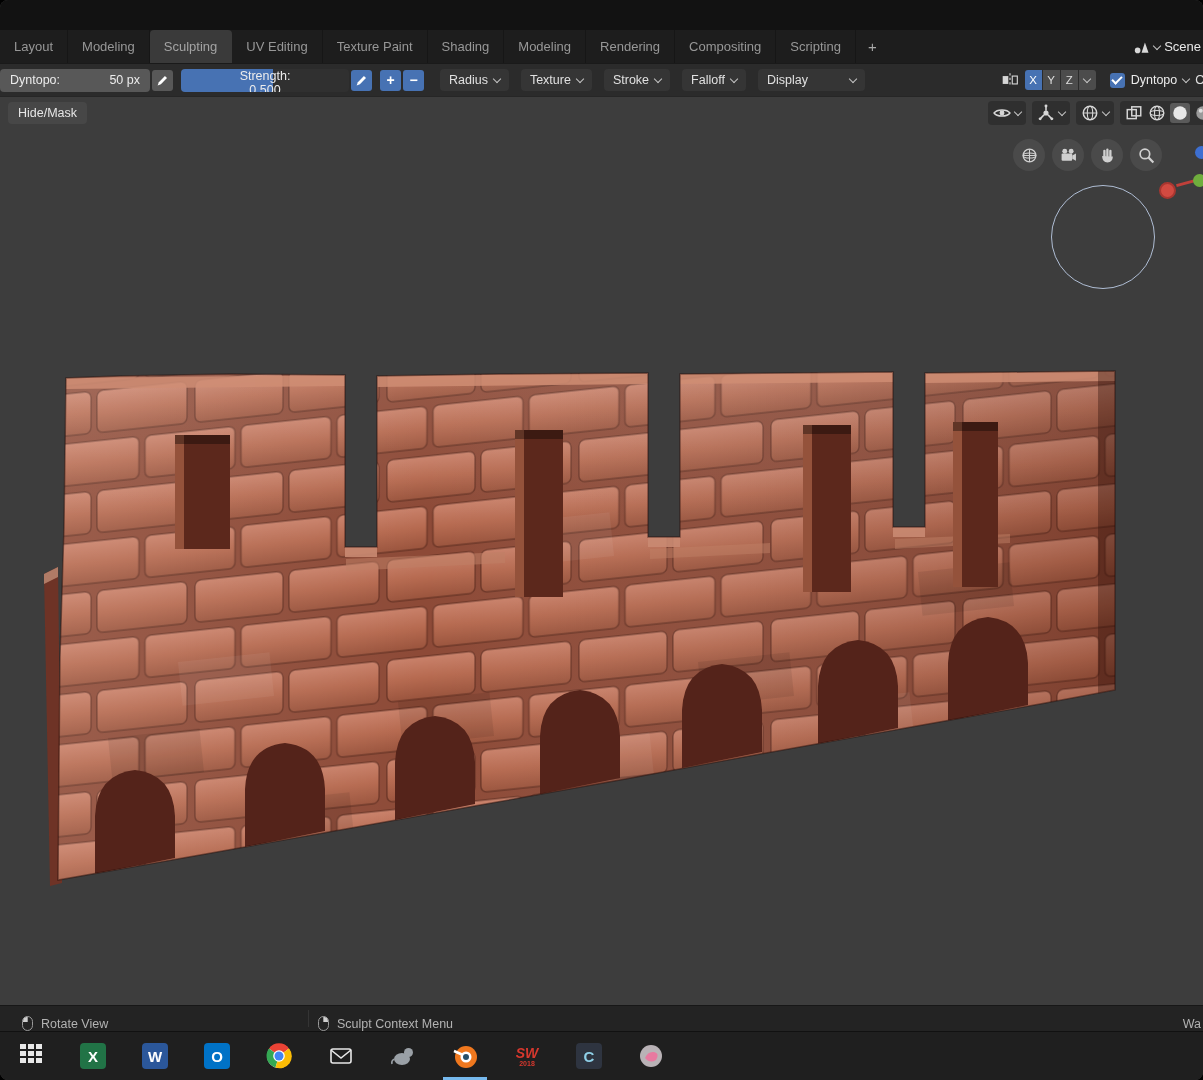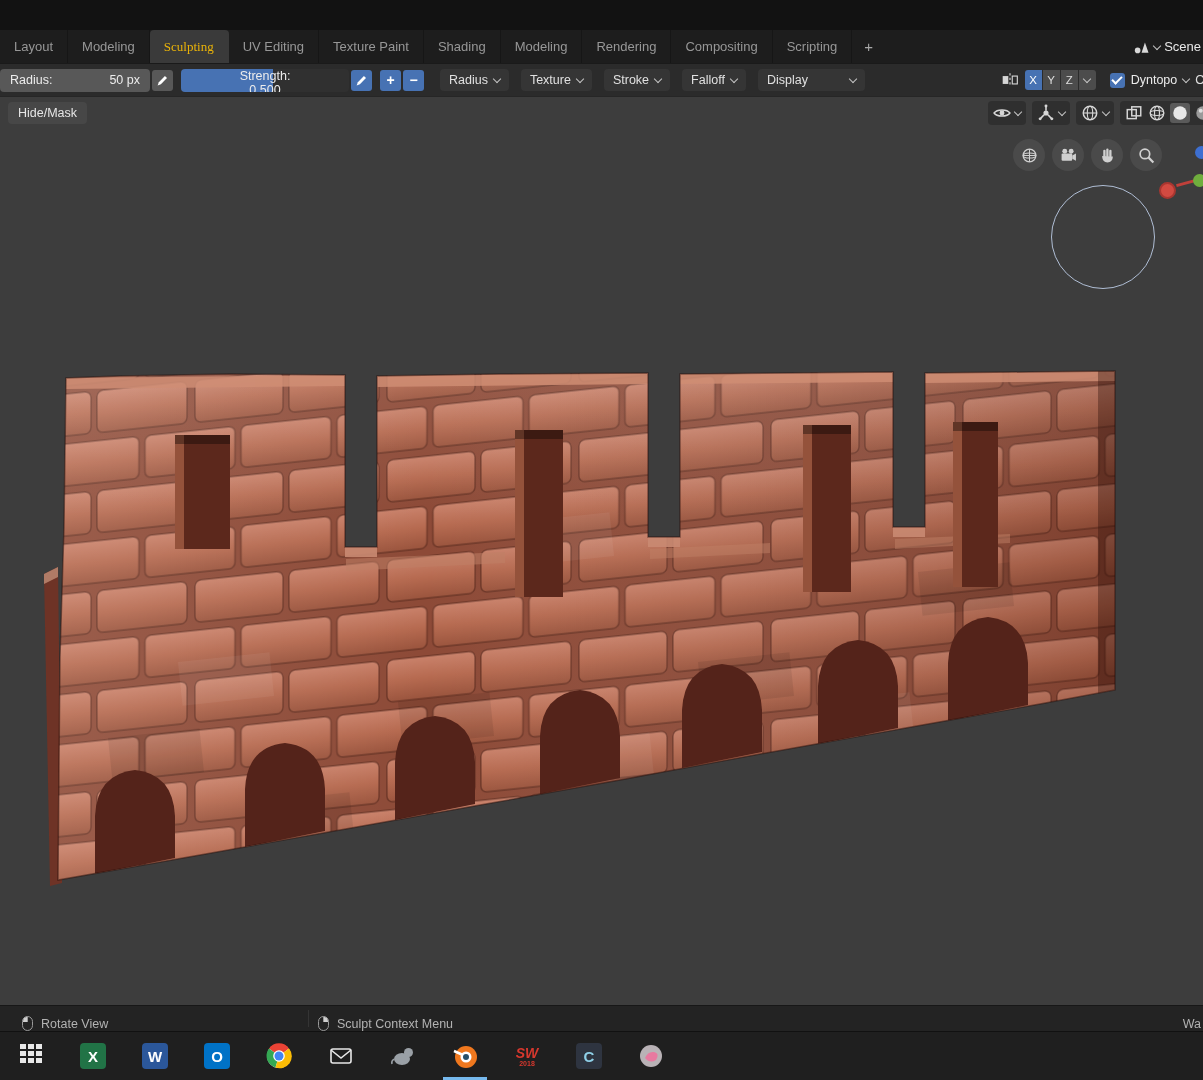--- a/index.html
+++ b/index.html
@@ -4,28 +4,28 @@
 <style>
   :root{
     --accent-blue:#4772b3; --active-underline:#76b9ed;
     --topstrip-bg:#121212; --tabbar-bg:#1d1d1d; --tab-active-bg:#3a3a3a;
     --toolbar-bg:#2b2b2b; --viewport-bg:#3d3d3d; --statusbar-bg:#232323; --taskbar-bg:#1f1f1f;
     --brick-light:#c8836b; --brick-face:#b5684e; --brick-dark:#7e3a2a; --brick-shadow:#54231a; --mortar:#8d4a37;
   }
   *{box-sizing:border-box; margin:0; padding:0;}
   html,body{background:#000;}
   .screen{position:relative; width:1203px; height:1080px; overflow:hidden;
-    font-family:"Liberation Sans","DejaVu Sans",sans-serif; background:var(--viewport-bg);}
+    font-family:"Liberation Sans","DejaVu Sans",sans-serif; background:var(--viewport-bg);border-radius:8px;}
   
   .topstrip{position:absolute; left:0; top:0; width:100%; height:30px; background:var(--topstrip-bg);}
   
   .tabbar{position:absolute; left:0; top:30px; width:100%; height:33px; background:var(--tabbar-bg);
     display:flex; align-items:stretch; font-size:13px; color:#979797;}
   .tab{display:flex; align-items:center; padding:0 14px; border-right:1px solid #161616; cursor:default; white-space:nowrap;}
-  .tab.active{background:var(--tab-active-bg); color:#eab308; border-radius:4px 4px 0 0; border-right-color:transparent;font-family:Liberation Serif, serif;}
+  .tab.active{background:var(--tab-active-bg); color:#a3a3a3; border-radius:4px 4px 0 0; border-right-color:transparent;}
   .tab-add{display:flex; align-items:center; padding:0 12px; color:#a8a8a8; font-size:15px;}
   .scene-widget{margin-left:auto; display:flex; align-items:center; gap:4px; padding-right:2px; color:#e8e8e8;}
   .scene-widget svg{color:#d8d8d8;}
   
   .toolbar{position:absolute; left:0; top:63px; width:100%; height:34px; background:var(--toolbar-bg);
     border-top:1px solid #1a1a1a; border-bottom:1px solid #262626; display:flex; align-items:center; font-size:12.5px; color:#ececec;}
   .slider{height:23px; border-radius:4px; position:relative; overflow:hidden; display:flex; align-items:center;
     justify-content:space-between; padding:0 10px;}
   .slider .lab,.slider .val{position:relative; z-index:1;}
   .slider-radius{width:150px; background:#585858;}
@@ -140,21 +140,21 @@
         <circle cx="5" cy="11" r="2.5"></circle>
           <path d="M8.5 13L11.5 4l3.2 9z"></path>
       </svg>
       <span class="chev"></span>
       <span>Scene</span>
     </div>
   </div>
 
   <div class="toolbar">
     <div class="slider slider-radius">
-      <span class="lab">Radius:</span>
+      <span class="lab">Dyntopo:</span>
       <span class="val">50 px</span>
     </div>
     <div class="sqbtn gray" style="margin-left:2px;">
       <svg viewBox="0 0 16 16">
           <path d="M2 14l1.5-4L11 2.5 13.5 5 6 12.5 2 14z" fill="#fff"></path>
         </svg>
     </div>
     <div class="slider slider-strength">
       <span class="fill"></span>
       <span class="lab">Strength:</span>

